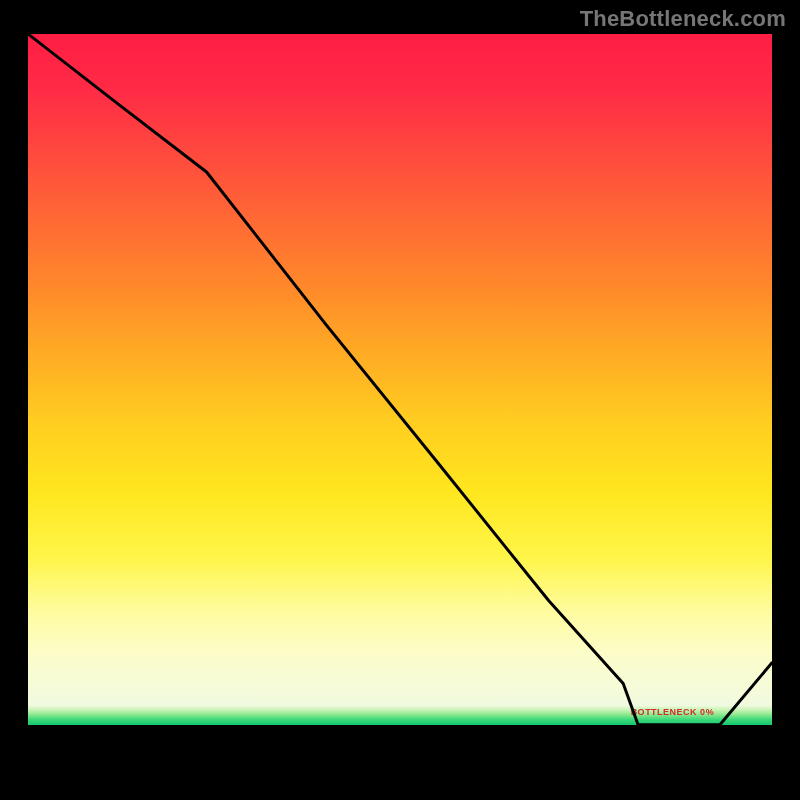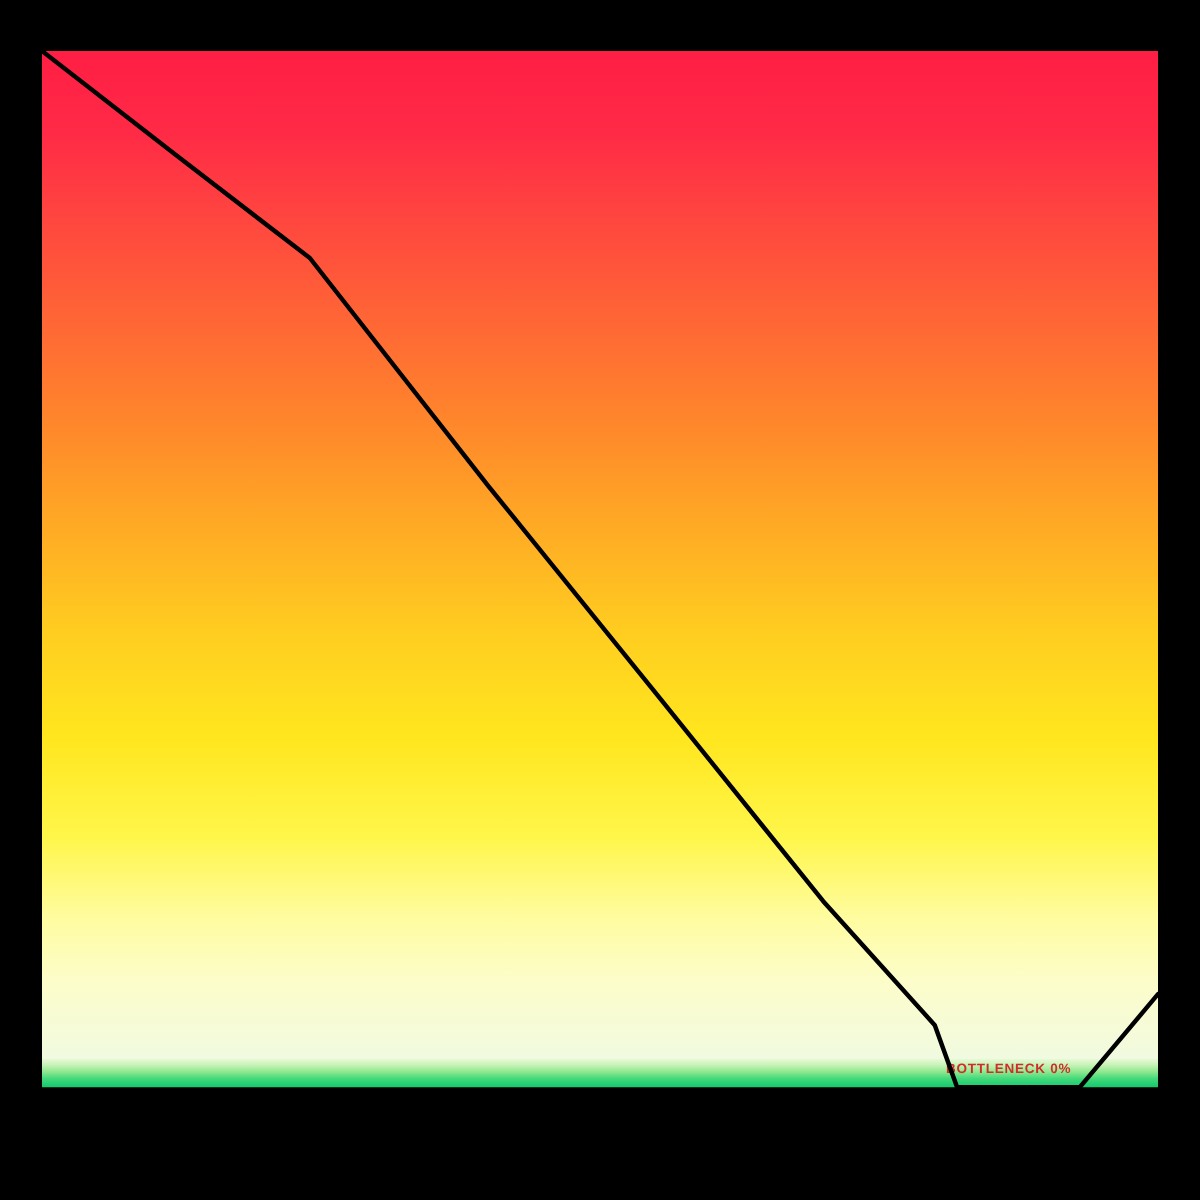--- a/index.html
+++ b/index.html
@@ -103,20 +103,21 @@
     letter-spacing: 0.5px;
     white-space: nowrap;
     user-select: none;
   }
 </style>
 </head>
 <body>
 
 <div class="frame">
 
+  <div class="watermark">TheBottleneck.com</div>
 
   <div class="plot-area">
     <div class="gradient"></div>
     <div class="green-band"></div>
     <div class="bottom-black"></div>
 
     <div class="tiny-label" style="left:81%; top:91.2%;">BOTTLENECK 0%</div>
 
     <svg class="curve" viewBox="0 0 1000 1000" preserveAspectRatio="none">
       <path d="M 0 0

